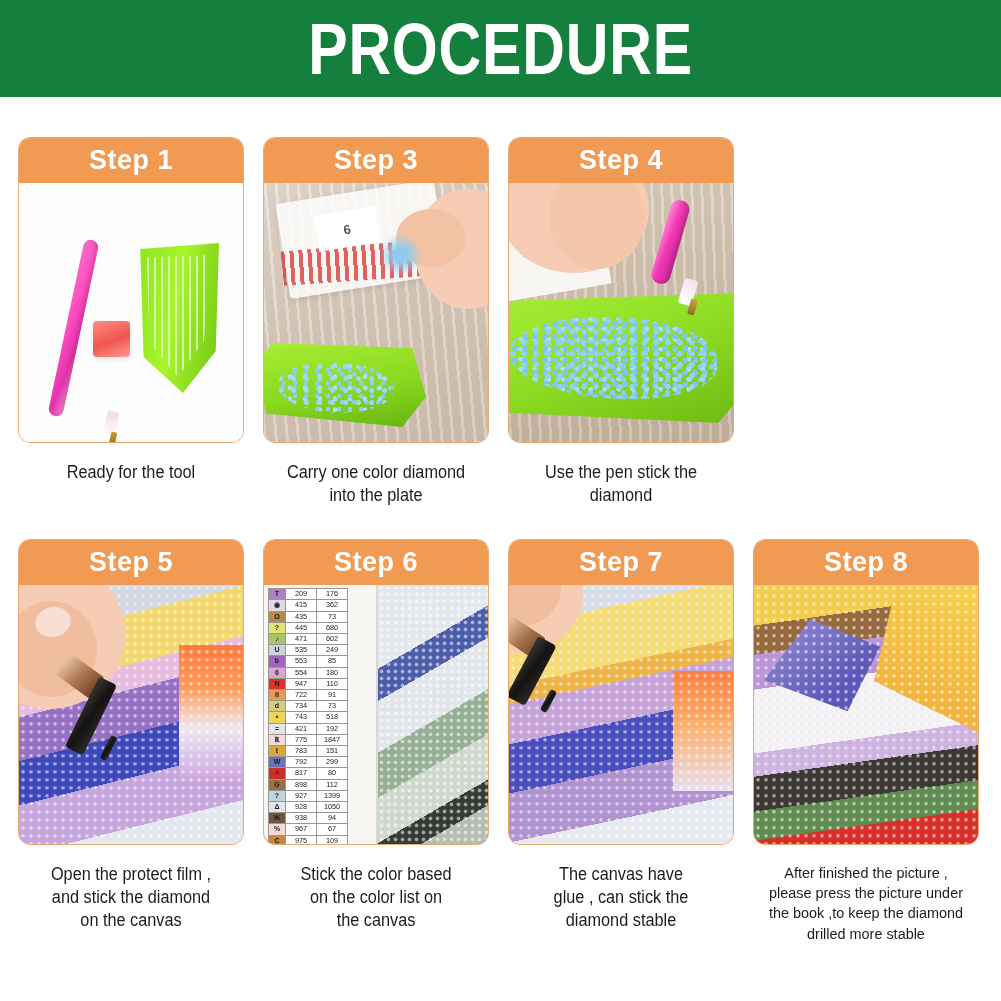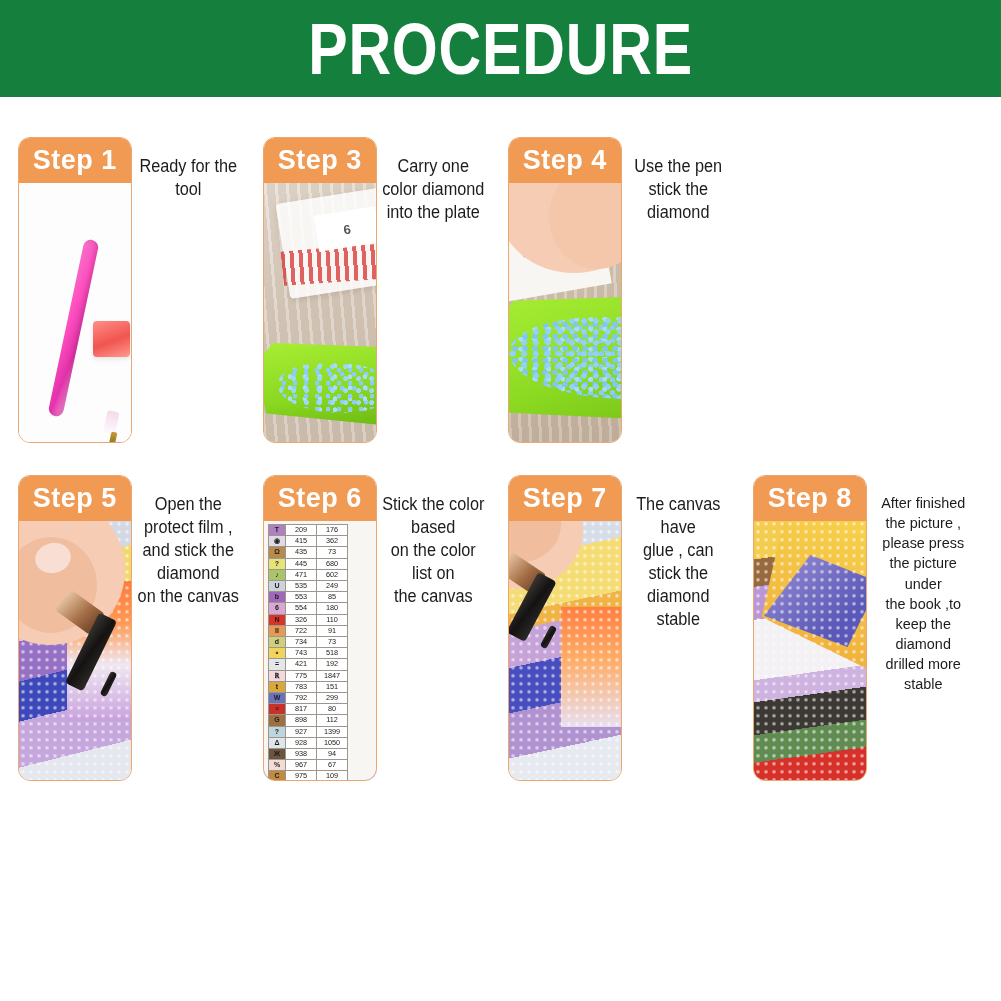--- a/index.html
+++ b/index.html
@@ -46,21 +46,21 @@
     justify-content: flex-start;
     padding-left: 18px;
   }
   .row-1 { margin-top: 40px; }
   .row-2 { margin-top: 32px; }
 
   .cell {
     width: 226px;
     margin-right: 19px;
     display: flex;
-    flex-direction: row;
+    flex-direction: column;
   }
   .cell:last-child { margin-right: 7px; }
 
   .card {
     width: 226px;
     height: 306px;
     border: 1px solid #e9a86f;
     border-radius: 12px;
     box-sizing: border-box;
     overflow: hidden;
@@ -558,21 +558,21 @@
                       <td class="code">553</td>
                       <td class="cnt">85</td>
                     </tr>
                     <tr>
                       <td class="sym" style="background: rgb(216, 167, 210);">6</td>
                       <td class="code">554</td>
                       <td class="cnt">180</td>
                     </tr>
                     <tr>
                       <td class="sym" style="background: rgb(216, 52, 43);">N</td>
-                      <td class="code">326</td>
+                      <td class="code">947</td>
                       <td class="cnt">110</td>
                     </tr>
                     <tr>
                       <td class="sym" style="background: rgb(231, 154, 85);">II</td>
                       <td class="code">722</td>
                       <td class="cnt">91</td>
                     </tr>
                     <tr>
                       <td class="sym" style="background: rgb(207, 207, 126);">d</td>
                       <td class="code">734</td>

